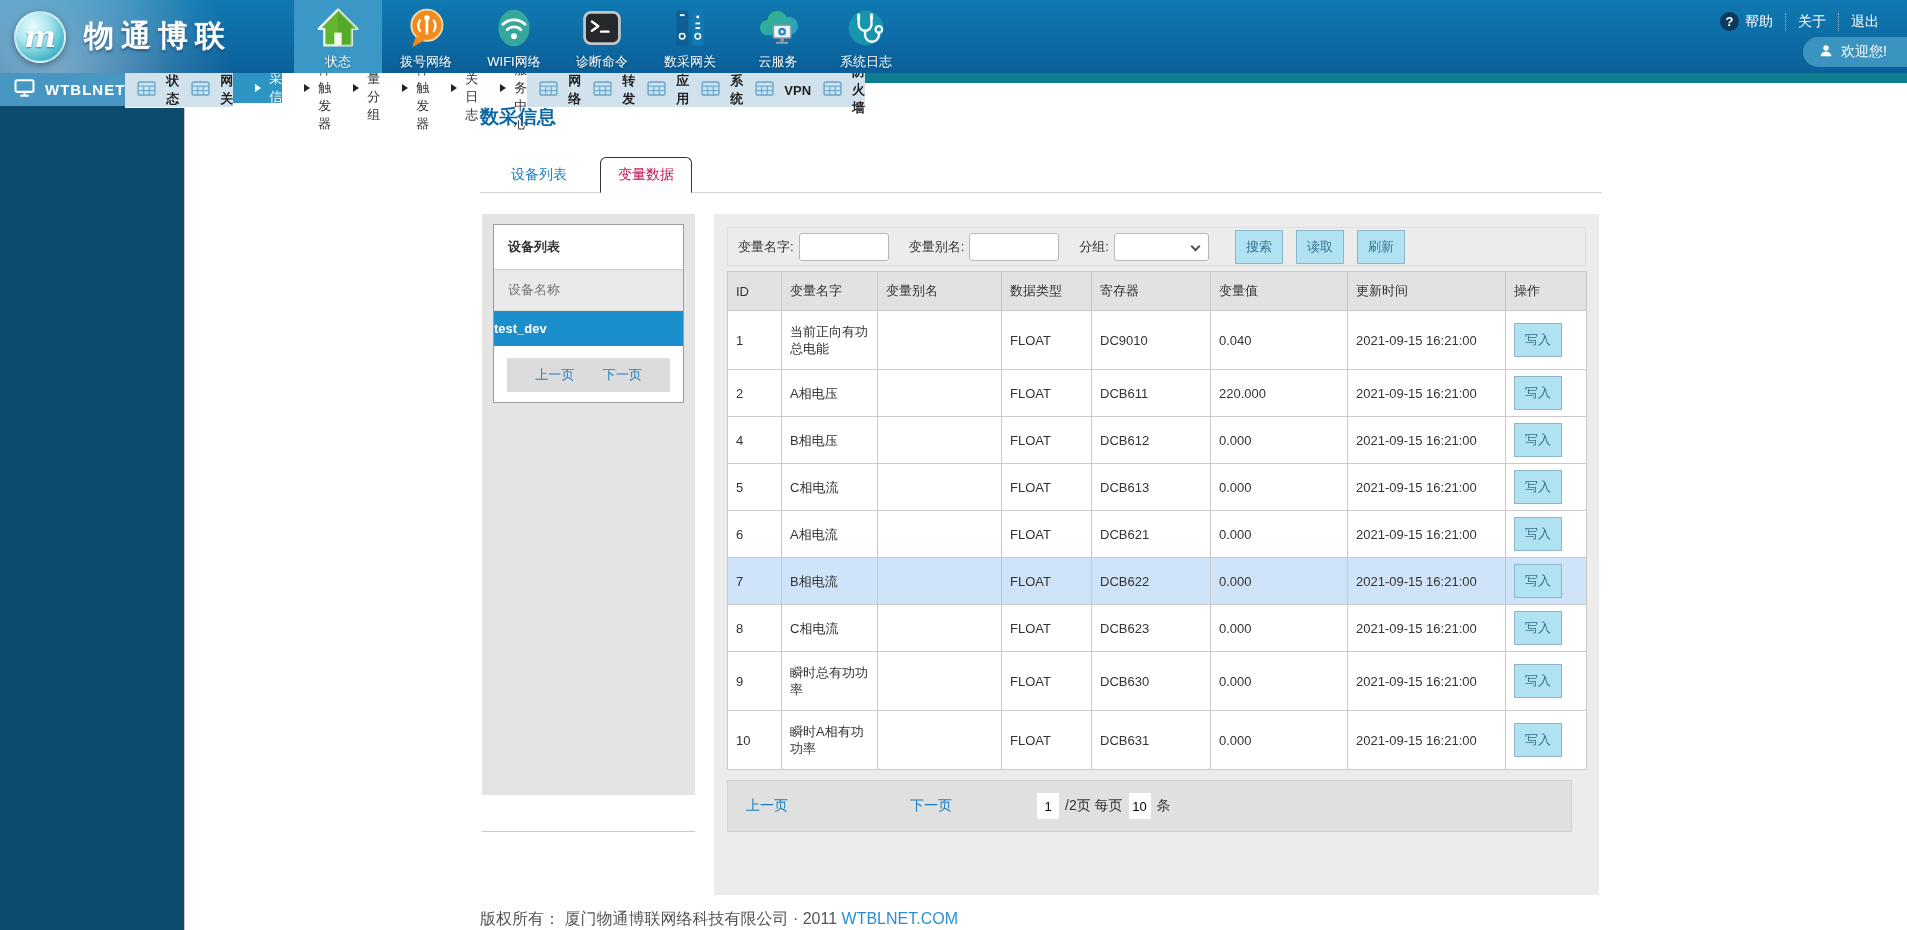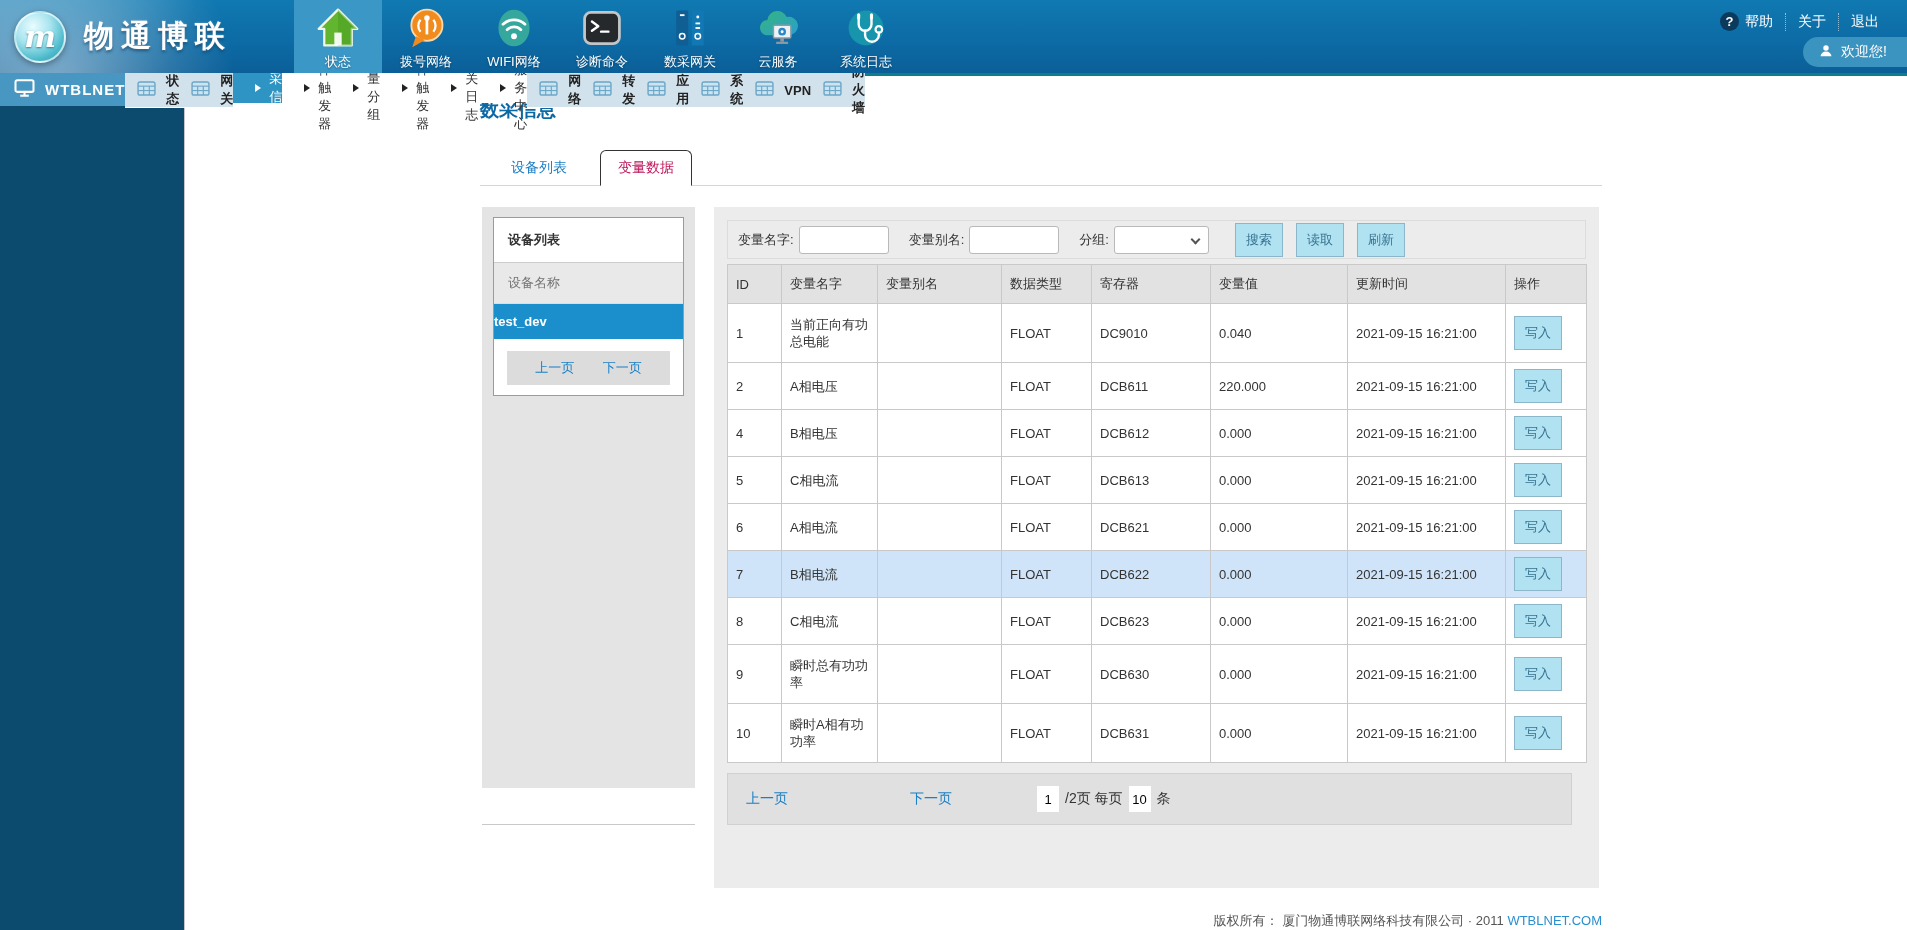--- a/index.html
+++ b/index.html
@@ -120,21 +120,21 @@
   col.c-reg{width:119px} col.c-val{width:137px} col.c-time{width:158px} col.c-op{width:81px}
 
   .pager-bar { margin-top:10px; width:845px; height:52px; background:#e0e0e0; border:1px solid #d0d0d0;
     display:flex; align-items:center; font-size:14px; color:#333; }
   .pager-bar a { color:#1b7fc4; text-decoration:none; cursor:pointer; }
   .pager-prev { margin-left:18px; }
   .pager-next { margin-left:122px; }
   .pager-info { margin-left:85px; display:flex; align-items:center; gap:6px; }
   .pager-info input { width:22px; height:26px; border:none; background:#fff; text-align:center; font-size:13px; }
 
-  footer.copyright { margin-top:24px; width:1122px; text-align:right; font-size:13px; color:#555; }
+  footer.copyright { margin-top:14px; width:1122px; text-align:left; font-size:16px; color:#555; }
   footer.copyright a { color:#2a8fd0; text-decoration:none; cursor:pointer; }
 </style>
 </head>
 <body>
 
 <div class="app">
 
   <header class="topnav">
     <div class="logo-area">
       <div class="logo-circle">

